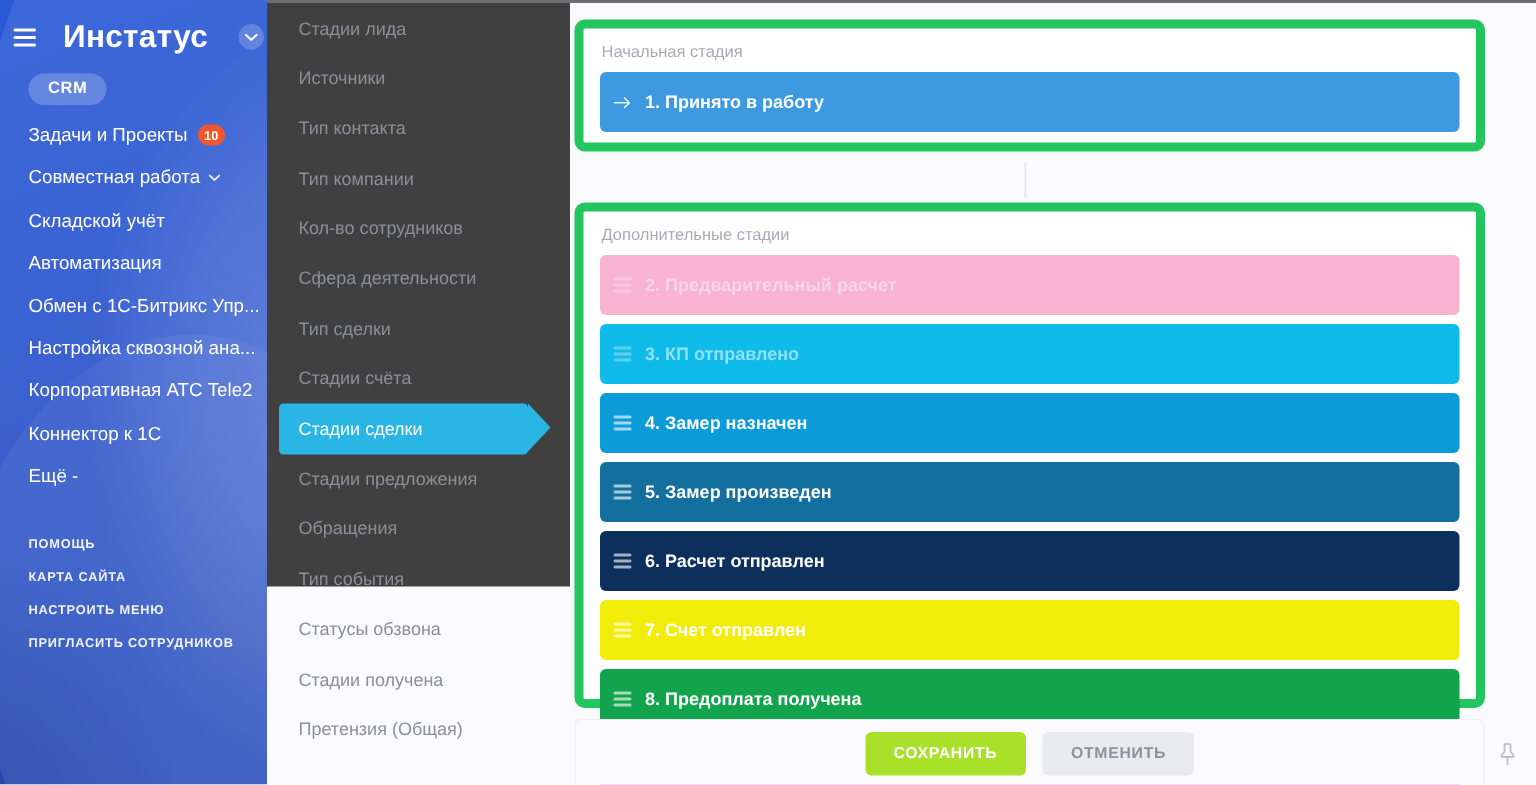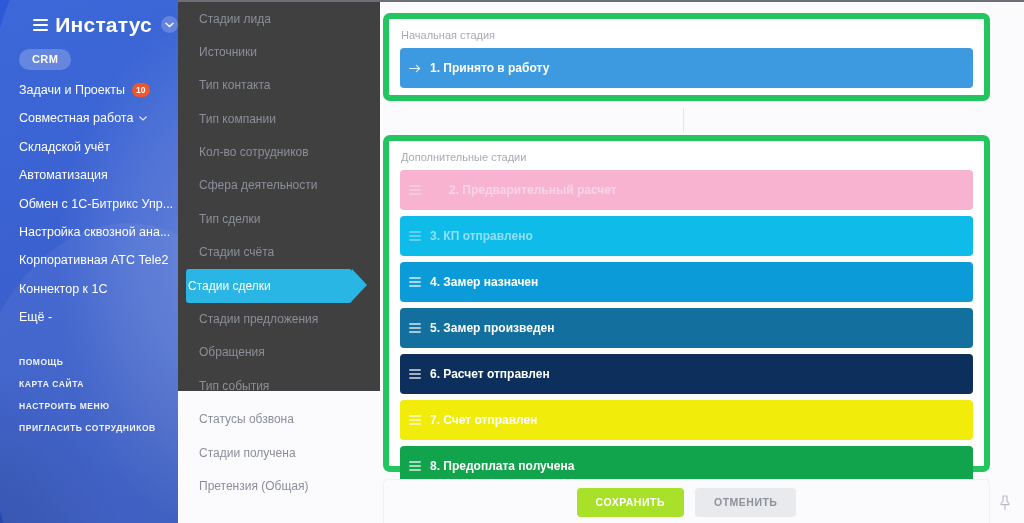--- a/index.html
+++ b/index.html
@@ -46,24 +46,23 @@
   .sb-curve2 {
     position: absolute; right: -120px; bottom: -220px;
     width: 340px; height: 520px;
     border-radius: 50%;
     background: rgba(255,255,255,0.05);
     pointer-events: none;
   }
 
   .sb-brand {
     position: relative;
-    display: flex; align-items: center; gap: 7px;
+    display: flex; align-items: center; gap: 18px;
     padding: 14px 0 0 9px;
     z-index: 3;
-    justify-content: flex-end;
   }
   .burger { display: inline-block; width: 15px; }
   .burger span {
     display: block; height: 2px; background: #ffffff;
     border-radius: 1px; margin: 3px 0;
   }
   .brand-name {
     color: #ffffff;
     font-size: 21px;
     font-weight: bold;
@@ -141,21 +140,21 @@
     padding: 9.5px 10px 9.5px 21px;
     line-height: 1.2;
     white-space: nowrap;
   }
   .set-item.active {
     color: #ffffff;
     background: #2ab6e4;
     border-radius: 3px;
     margin-left: 8px;
     margin-right: 28px;
-    padding-left: 2px;
+    padding-left: 13px;
     font-size: 12px;
   }
   .set-item.active::after {
     content: "";
     position: absolute;
     right: -15px; top: 0;
     width: 0; height: 0;
     border-top: 16.5px solid transparent;
     border-bottom: 16.5px solid transparent;
     border-left: 15px solid #2ab6e4;
@@ -406,21 +405,21 @@
         </div>
       </div>
     </section>
 
     <div class="connector"></div>
 
     <section class="card" id="card-extra">
       <div class="card-label">Дополнительные стадии</div>
       <div class="stage-wrap">
 
-        <div class="stage" id="stage-2" style="background: rgb(247, 179, 207); color: rgb(246, 214, 228); gap: 19px;">
+        <div class="stage" id="stage-2" style="background: rgb(247, 179, 207); color: rgb(246, 214, 228);">
           <span class="handle">
               <i></i>
               <i></i>
               <i></i>
             </span>
           <span class="txt">2. Предварительный расчет</span>
         </div>
         <div class="stage" id="stage-3" style="background: rgb(15, 187, 232); color: rgb(143, 224, 246);">
           <span class="handle">
               <i></i>

